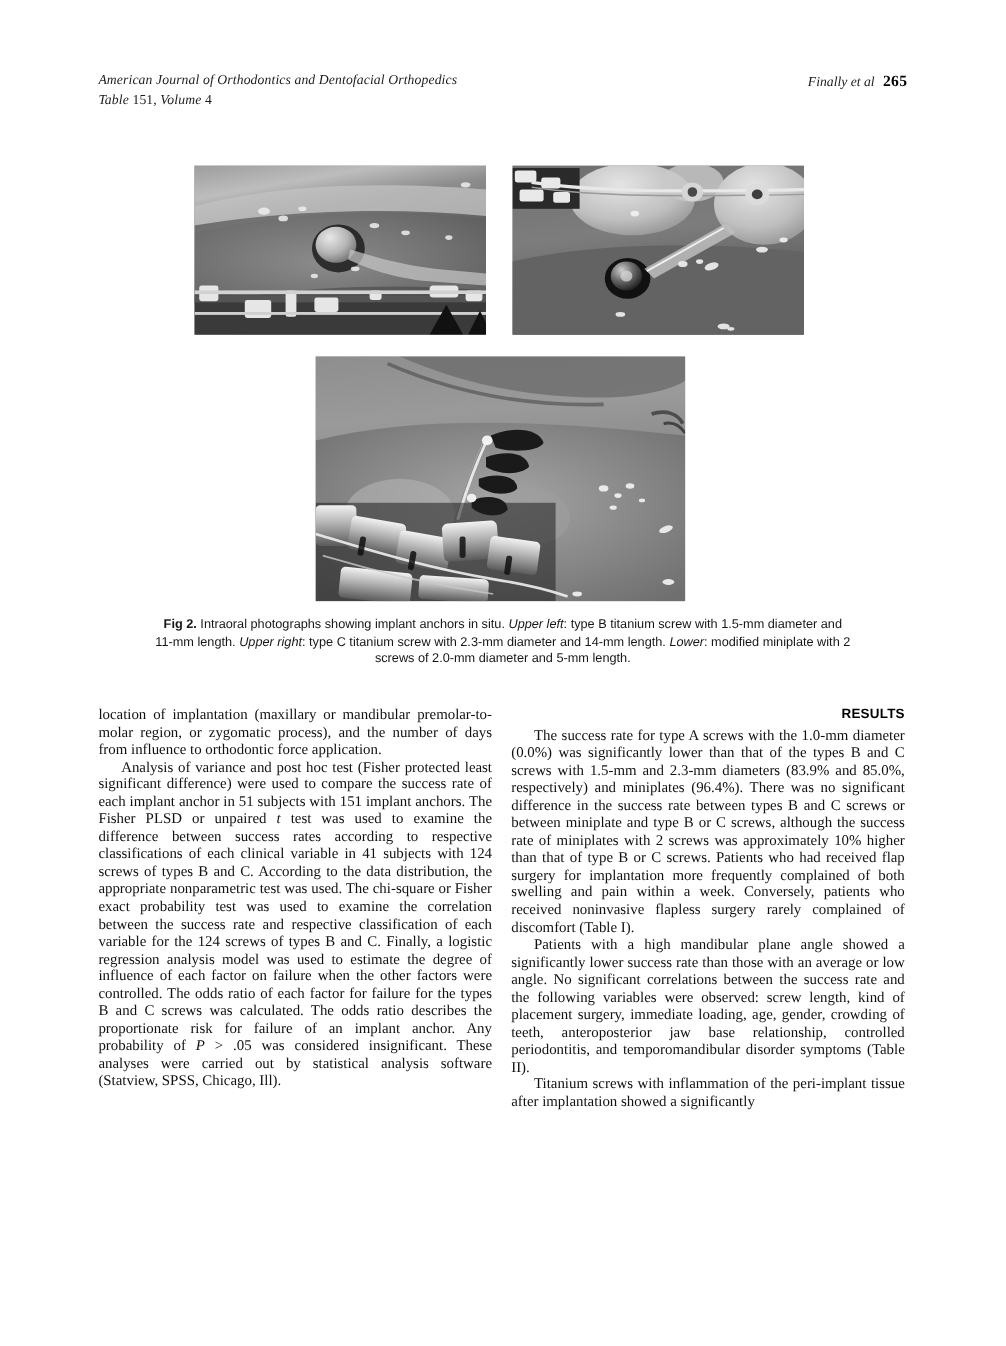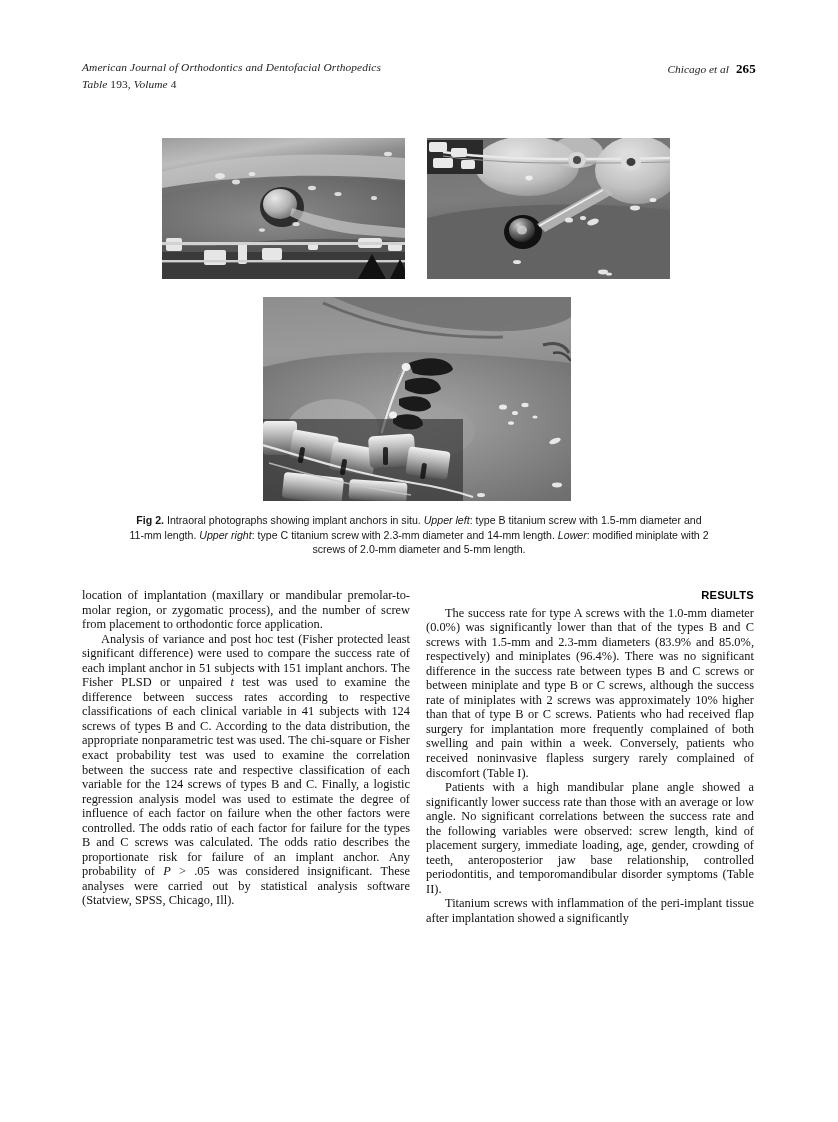--- a/index.html
+++ b/index.html
@@ -154,24 +154,24 @@
   .ital { font-style: italic; }
 </style>
 </head>
 <body>
 
 <div class="page">
 
   <div class="running-head">
     <div class="rh-left">
       <span class="rh-journal">American Journal of Orthodontics and Dentofacial Orthopedics</span>
-      <span class="rh-volume"><span>Table </span><span class="roman">193</span><span>, Volume </span><span class="roman">4</span></span>
+      <span class="rh-volume"><span>Table </span><span class="roman">151</span><span>, Volume </span><span class="roman">4</span></span>
     </div>
     <div class="rh-right">
-      <span class="rh-authors">Chicago et al</span><span class="rh-pageno">265</span>
+      <span class="rh-authors">Finally et al</span><span class="rh-pageno">265</span>
     </div>
   </div>
 
   <div class="figure-block">
 
     <div class="photo-row">
 
       <div class="photo photo-upper-left">
         <svg viewBox="0 0 243 141" preserveAspectRatio="none">
           <defs>
@@ -353,21 +353,21 @@
           <path d="M280 48 C292 44 302 48 306 56" stroke="#3b3b3b" stroke-width="3" fill="none" opacity="0.8"></path>
           <path d="M290 56 C298 54 304 58 308 64" stroke="#2f2f2f" stroke-width="2.4" fill="none" opacity="0.8"></path>
         </svg>
       </div>
     </div>
   </div>
 
   <div class="fig-caption"><span class="fig-label">Fig 2.</span><span>  Intraoral photographs showing implant anchors in situ. </span><span class="ital">Upper left</span><span>: type B titanium screw with 1.5-mm diameter and 11-mm length. </span><span class="ital">Upper right</span><span>: type C titanium screw with 2.3-mm diameter and 14-mm length. </span><span class="ital">Lower</span><span>: modified miniplate with 2 screws of 2.0-mm diameter and 5-mm length.</span></div>
 
   <div class="col col-left">
-    <p class="no-indent"><span>location of implantation (maxillary or mandibular premolar-to-molar region, or zygomatic process), and the number of screw from placement to orthodontic force application.</span></p>
+    <p class="no-indent"><span>location of implantation (maxillary or mandibular premolar-to-molar region, or zygomatic process), and the number of days from influence to orthodontic force application.</span></p>
     <p class="last-line-left"><span>Analysis of variance and post hoc test (Fisher protected least significant difference) were used to compare the success rate of each implant anchor in 51 subjects with 151 implant anchors. The Fisher PLSD or unpaired </span><span class="ital">t</span><span> test was used to examine the difference between success rates according to respective classifications of each clinical variable in 41 subjects with 124 screws of types B and C. According to the data distribution, the appropriate nonparametric test was used. The chi-square or Fisher exact probability test was used to examine the correlation between the success rate and respective classification of each variable for the 124 screws of types B and C. Finally, a logistic regression analysis model was used to estimate the degree of influence of each factor on failure when the other factors were controlled. The odds ratio of each factor for failure for the types B and C screws was calculated. The odds ratio describes the proportionate risk for failure of an implant anchor. Any probability of </span><span class="ital">P</span><span> &gt; .05 was considered insignificant. These analyses were carried out by statistical analysis software (Statview, SPSS, Chicago, Ill).</span></p>
   </div>
 
   <div class="col col-right">
     <div class="sec-head">RESULTS</div>
     <p><span>The success rate for type A screws with the 1.0-mm diameter (0.0%) was significantly lower than that of the types B and C screws with 1.5-mm and 2.3-mm diameters (83.9% and 85.0%, respectively) and miniplates (96.4%). There was no significant difference in the success rate between types B and C screws or between miniplate and type B or C screws, although the success rate of miniplates with 2 screws was approximately 10% higher than that of type B or C screws. Patients who had received flap surgery for implantation more frequently complained of both swelling and pain within a week. Conversely, patients who received noninvasive flapless surgery rarely complained of discomfort (Table I).</span></p>
     <p class="last-line-left"><span>Patients with a high mandibular plane angle showed a significantly lower success rate than those with an average or low angle. No significant correlations between the success rate and the following variables were observed: screw length, kind of placement surgery, immediate loading, age, gender, crowding of teeth, anteroposterior jaw base relationship, controlled periodontitis, and temporomandibular disorder symptoms (Table II).</span></p>
     <p class="last-line-left"><span>Titanium screws with inflammation of the peri-implant tissue after implantation showed a significantly</span></p>
   </div>
 

